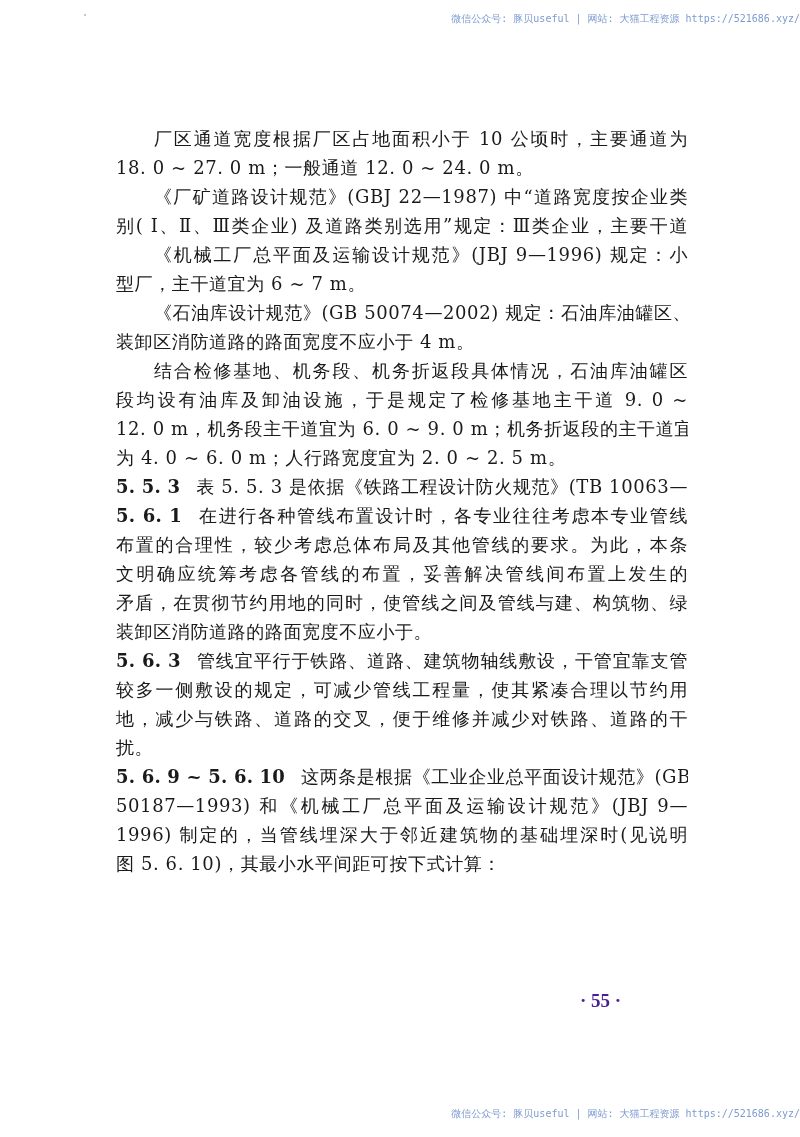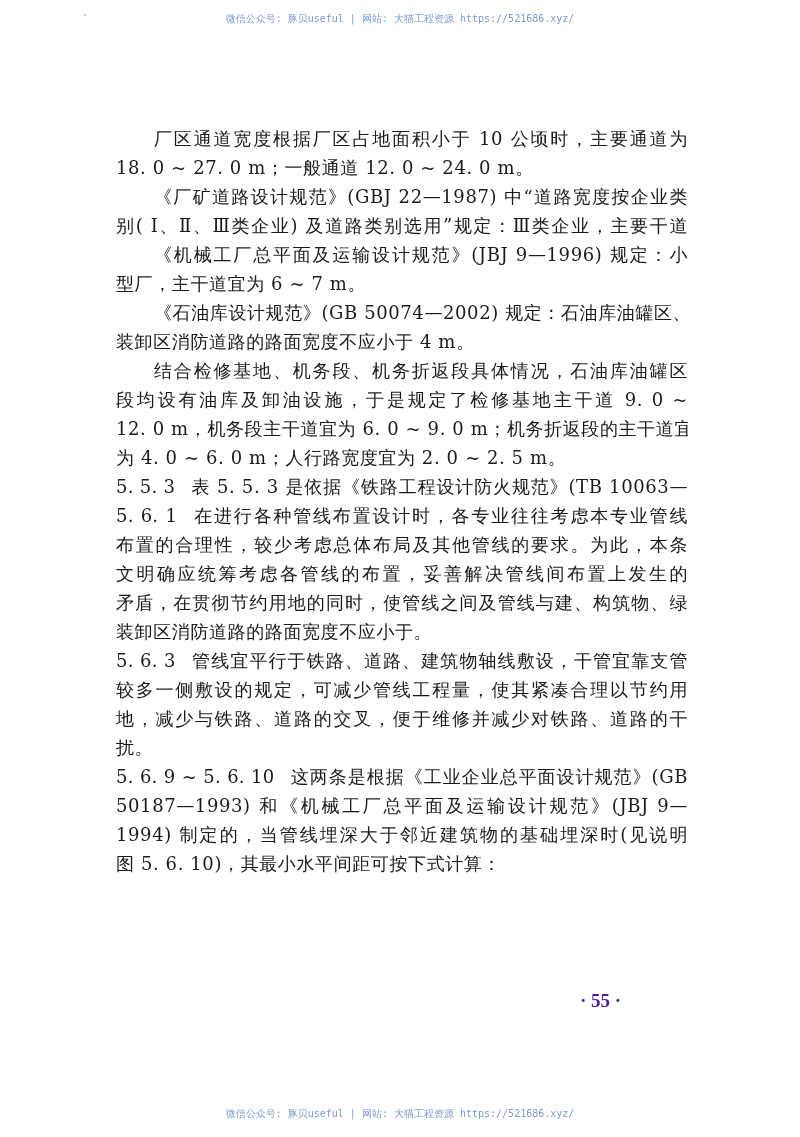--- a/index.html
+++ b/index.html
@@ -12,21 +12,21 @@
     height: 1137px;
     position: relative;
     overflow: hidden;
     font-family: "DejaVu Serif", "Liberation Serif", serif;
     color: #1a1a1a;
   }
   .watermark {
     position: absolute;
     left: 0;
     width: 800px;
-    text-align: center;
+    text-align: right;
     font-family: "DejaVu Sans Mono", "Liberation Mono", monospace;
     font-size: 10px;
     color: #7d9bd0;
     letter-spacing: 0px;
   }
   .watermark.top { top: 12px; }
   .watermark.bottom { top: 1107px; }
   .corner-dot {
     position: absolute;
     left: 84px;
@@ -51,21 +51,21 @@
     text-align-last: justify;
     overflow: hidden;
   }
   .line.last {
     text-align-last: left;
   }
   .line.indent {
     padding-left: 38px;
   }
   .sec {
-    font-weight: normal;
+    font-weight: bold;
     font-family: "DejaVu Serif", "Liberation Serif", serif;
     margin-right: 16px;
     letter-spacing: 0.2px;
   }
   .page-number {
     position: absolute;
     left: 580px;
     top: 990px;
     font-size: 19px;
     font-weight: bold;
@@ -132,21 +132,21 @@
     <div class="line">较多一侧敷设的规定，可减少管线工程量，使其紧凑合理以节约用</div>
     <div class="line">地，减少与铁路、道路的交叉，便于维修并减少对铁路、道路的干</div>
     <div class="line last">扰。</div>
   </div>
 
   <div>
     <div class="line">
       <span class="sec">5. 6. 9 ~ 5. 6. 10</span><span>这两条是根据《工业企业总平面设计规范》(GB</span>
     </div>
     <div class="line">50187—1993) 和《机械工厂总平面及运输设计规范》(JBJ 9—</div>
-    <div class="line">1994) 制定的，当管线埋深大于邻近建筑物的基础埋深时(见说明</div>
+    <div class="line">1996) 制定的，当管线埋深大于邻近建筑物的基础埋深时(见说明</div>
     <div class="line last">图 5. 6. 10)，其最小水平间距可按下式计算：</div>
   </div>
 
 </div>
 
 <div class="page-number">· 55 ·</div>
 
 <div class="watermark bottom">微信公众号: 豚贝useful | 网站: 大猫工程资源 https://521686.xyz/</div>
 
 </body></html>

